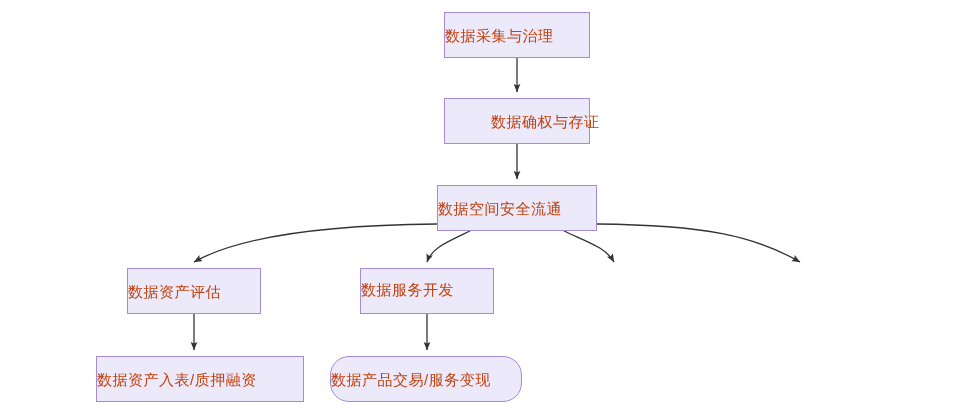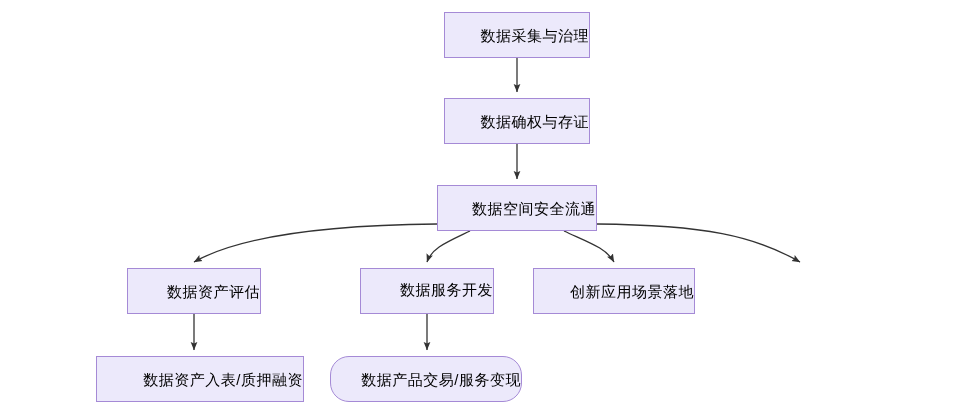--- a/index.html
+++ b/index.html
@@ -25,22 +25,22 @@
     height: 418px;
     pointer-events: none;
   }
   .node {
     position: absolute;
     box-sizing: border-box;
     background: #ece9fb;
     border: 1px solid #a58ad6;
     display: flex;
     align-items: center;
-    justify-content: flex-end;
-    color: #000000;
+    justify-content: flex-start;
+    color: #c2410c;
     font-size: 15px;
     line-height: 1;
     letter-spacing: 0.5px;
     white-space: nowrap;
     z-index: 2;
   }
 </style>
 </head>
 <body>
 
@@ -67,39 +67,36 @@
 
     <path d="M194,314 L194,350" stroke="#333333" stroke-width="1.3" fill="none" marker-end="url(#arrow)"></path>
 
     <path d="M427,314 L427,350" stroke="#333333" stroke-width="1.3" fill="none" marker-end="url(#arrow)"></path>
   </svg>
 
   <div class="node" style="left:444px; top:12px; width:146px; height:46px;">
     <span>数据采集与治理</span>
   </div>
 
-  <div class="node" style="left:444px; top:98px; width:146px; height:46px;">
+  <div class="node" style="left:444px; top:98px; width:146px; height:46px;padding-left:46px;">
     <span>数据确权与存证</span>
   </div>
 
   <div class="node" style="left:437px; top:185px; width:160px; height:46px;">
     <span>数据空间安全流通</span>
   </div>
 
   <div class="node" style="left:127px; top:268px; width:134px; height:46px;">
     <span>数据资产评估</span>
   </div>
 
   <div class="node" style="left:360px; top:268px; width:134px; height:46px;font-family:Liberation Mono, monospace;">
     <span>数据服务开发</span>
   </div>
 
-  <div class="node" style="left:533px; top:268px; width:162px; height:46px;">
-    <span>创新应用场景落地</span>
-  </div>
 
 
   <div class="node" style="left:96px; top:356px; width:208px; height:46px;">
     <span>数据资产入表/质押融资</span>
   </div>
 
   <div class="node" style="left:330px; top:356px; width:192px; height:46px;border-radius:19px;">
     <span>数据产品交易/服务变现</span>
   </div>
 

